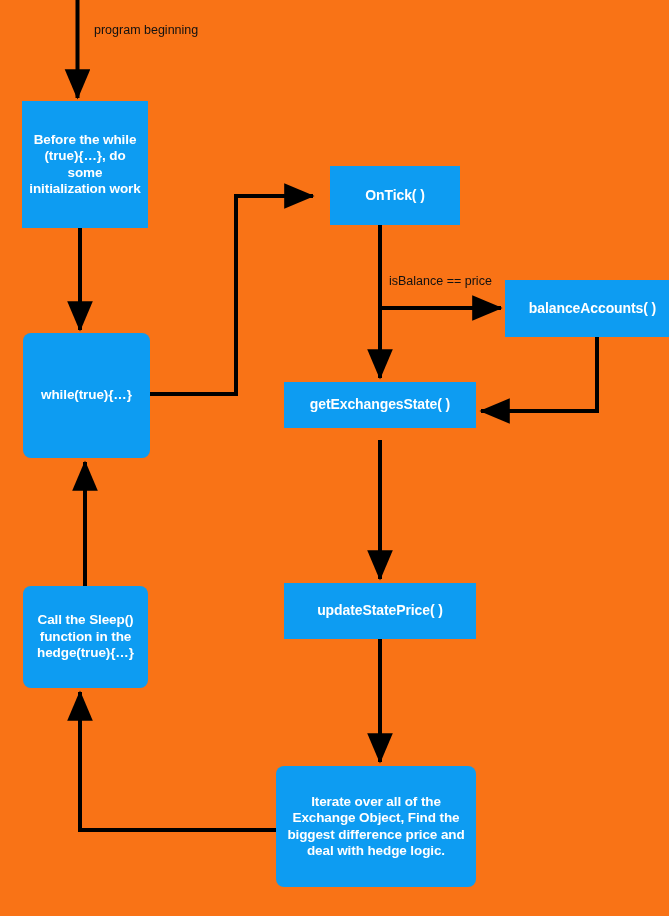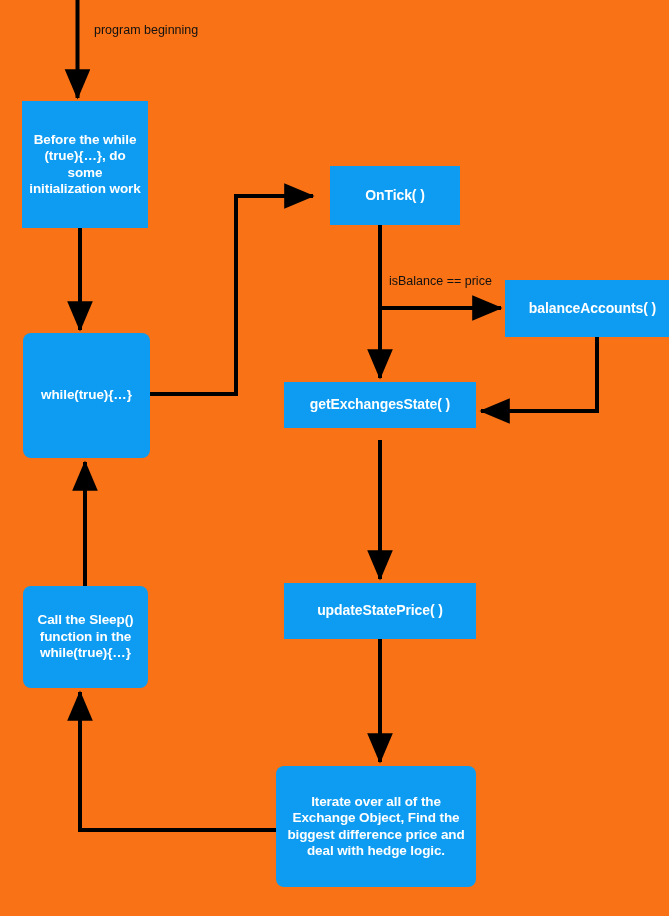--- a/index.html
+++ b/index.html
@@ -96,21 +96,21 @@
   </svg>
 
   <div class="edge-label lbl-program">program beginning</div>
 
   <div class="edge-label lbl-isbalance">isBalance == price</div>
 
   <div class="node sq n-init">Before the while  (true){…}, do some initialization work</div>
 
   <div class="node rounded n-while">while(true){…}</div>
 
-  <div class="node rounded n-sleep">Call  the  Sleep() function in the while(true){…}</div>
+  <div class="node rounded n-sleep">Call  the  Sleep() function in the hedge(true){…}</div>
 
   <div class="node sq n-ontick">OnTick( )</div>
 
   <div class="node sq n-balance">balanceAccounts( )</div>
 
   <div class="node sq n-getstate">getExchangesState( )</div>
 
   <div class="node rounded n-iterate">Iterate over all of the Exchange Object,  Find the biggest difference price and deal with hedge logic.</div>
 
   <div class="node sq n-update">updateStatePrice( )</div>

